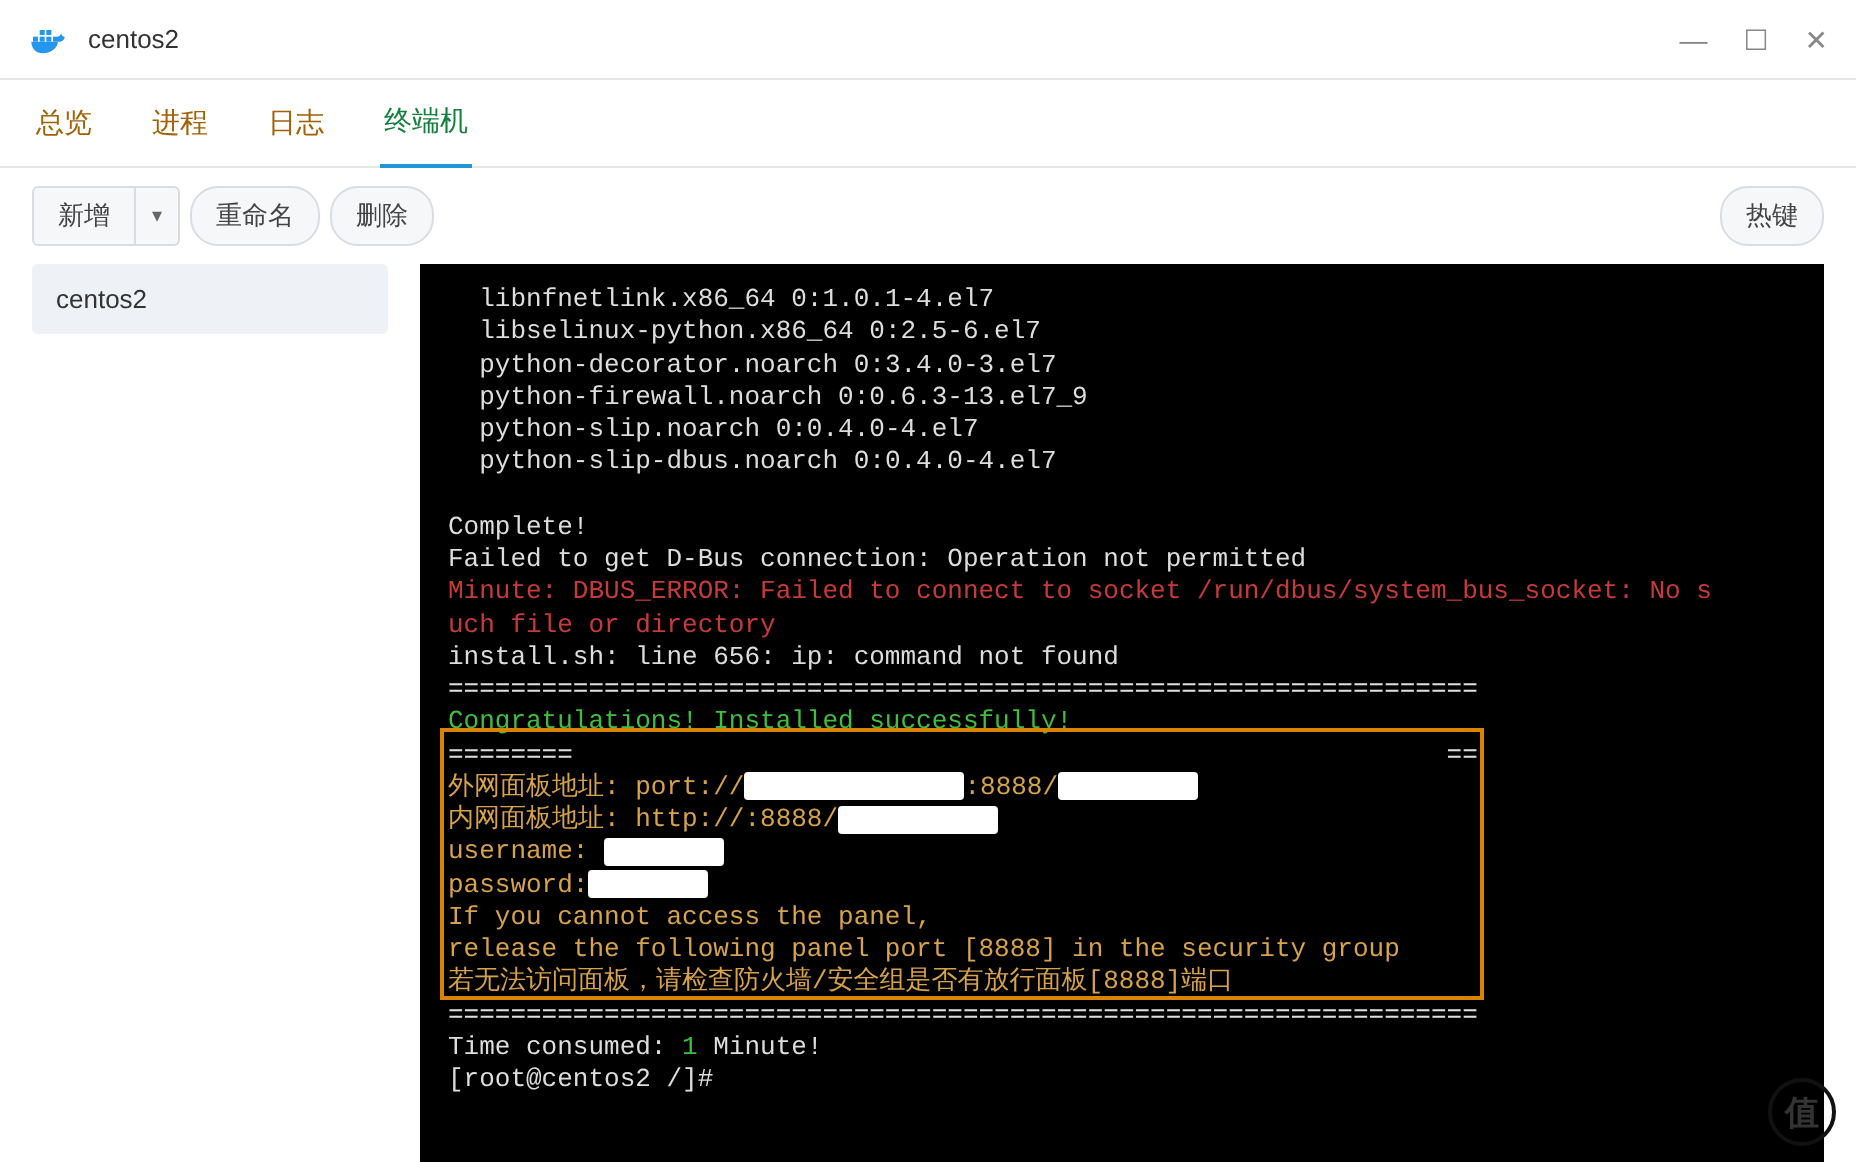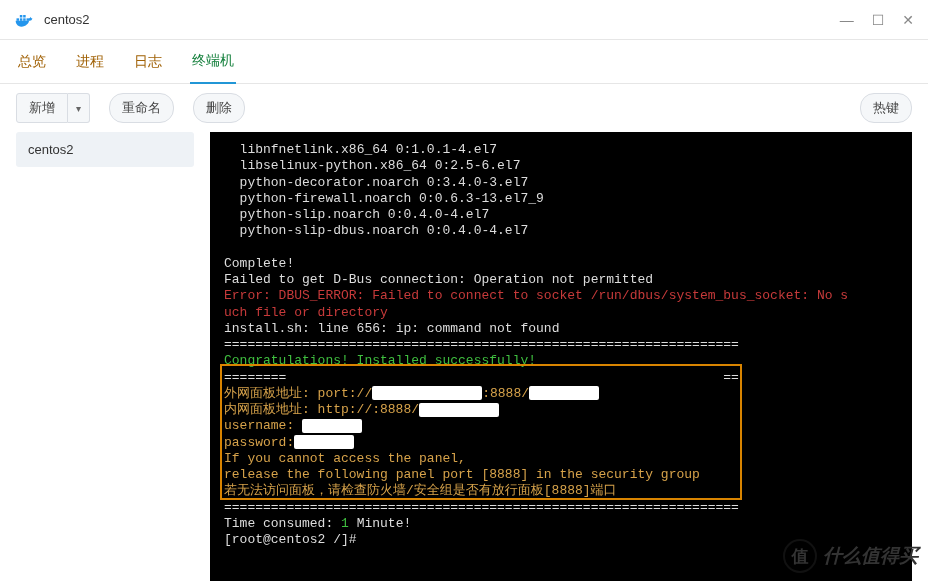--- a/index.html
+++ b/index.html
@@ -48,21 +48,21 @@
 .tab.active {
   color: #15803d;
   border-bottom: 2px solid #2196d6;
   margin-bottom: -1px;
 }
 .toolbar {
   height: 48px;
   display: flex;
   align-items: center;
   padding: 0 16px;
-  gap: 19px;
+  gap: 5px;
 }
 .btn {
   height: 30px;
   padding: 0 12px;
   background: #f5f7f9;
   border: 1px solid #d9dde3;
   border-radius: 14px;
   color: #444;
   font-size: 13px;
   display: inline-flex;
@@ -208,21 +208,21 @@
   <div class="term-wrap">
     <div class="term"><span class="light">  libnfnetlink.x86_64 0:1.0.1-4.el7</span>
 <span class="light">  libselinux-python.x86_64 0:2.5-6.el7</span>
 <span class="light">  python-decorator.noarch 0:3.4.0-3.el7</span>
 <span class="light">  python-firewall.noarch 0:0.6.3-13.el7_9</span>
 <span class="light">  python-slip.noarch 0:0.4.0-4.el7</span>
 <span class="light">  python-slip-dbus.noarch 0:0.4.0-4.el7</span>
 
 <span class="light">Complete!</span>
 <span class="light">Failed to get D-Bus connection: Operation not permitted</span>
-<span class="red">Error: DBUS_ERROR: Failed to connect to socket /run/dbus/system_bus_socket: No s</span>
+<span class="red">Minute: DBUS_ERROR: Failed to connect to socket /run/dbus/system_bus_socket: No s</span>
 <span class="red">uch file or directory</span>
 <span class="light">install.sh: line 656: ip: command not found</span>
 <span class="light">==================================================================</span>
 <span class="green">Congratulations! Installed successfully!</span>
 <span class="light"><span>========</span>                                                        <span>==</span></span>
 <span class="yellow"><span>外网面板地址: port://</span><span class="redact" style="width:110px"></span><span>:8888/</span><span class="redact" style="width:70px"></span></span>
 <span class="yellow"><span>内网面板地址: http://:8888/</span><span class="redact" style="width:80px"></span></span>
 <span class="yellow"><span>username: </span><span class="redact" style="width:60px"></span></span>
 <span class="yellow"><span>password:</span><span class="redact" style="width:60px"></span></span>
 <span class="yellow">If you cannot access the panel,</span>
@@ -231,14 +231,13 @@
 <span class="light">==================================================================</span>
 <span class="light"><span>Time consumed: </span><span class="green">1</span><span> Minute!</span></span>
 <span class="light">[root@centos2 /]#</span>
 <div class="highlight-box" style="left:10px; top:232px; width:522px; height:136px"></div>
     </div>
   </div>
 </div>
 
 <div class="watermark">
   <div class="circ">值</div>
-  <span>什么值得买</span>
 </div>
 
 </body></html>

